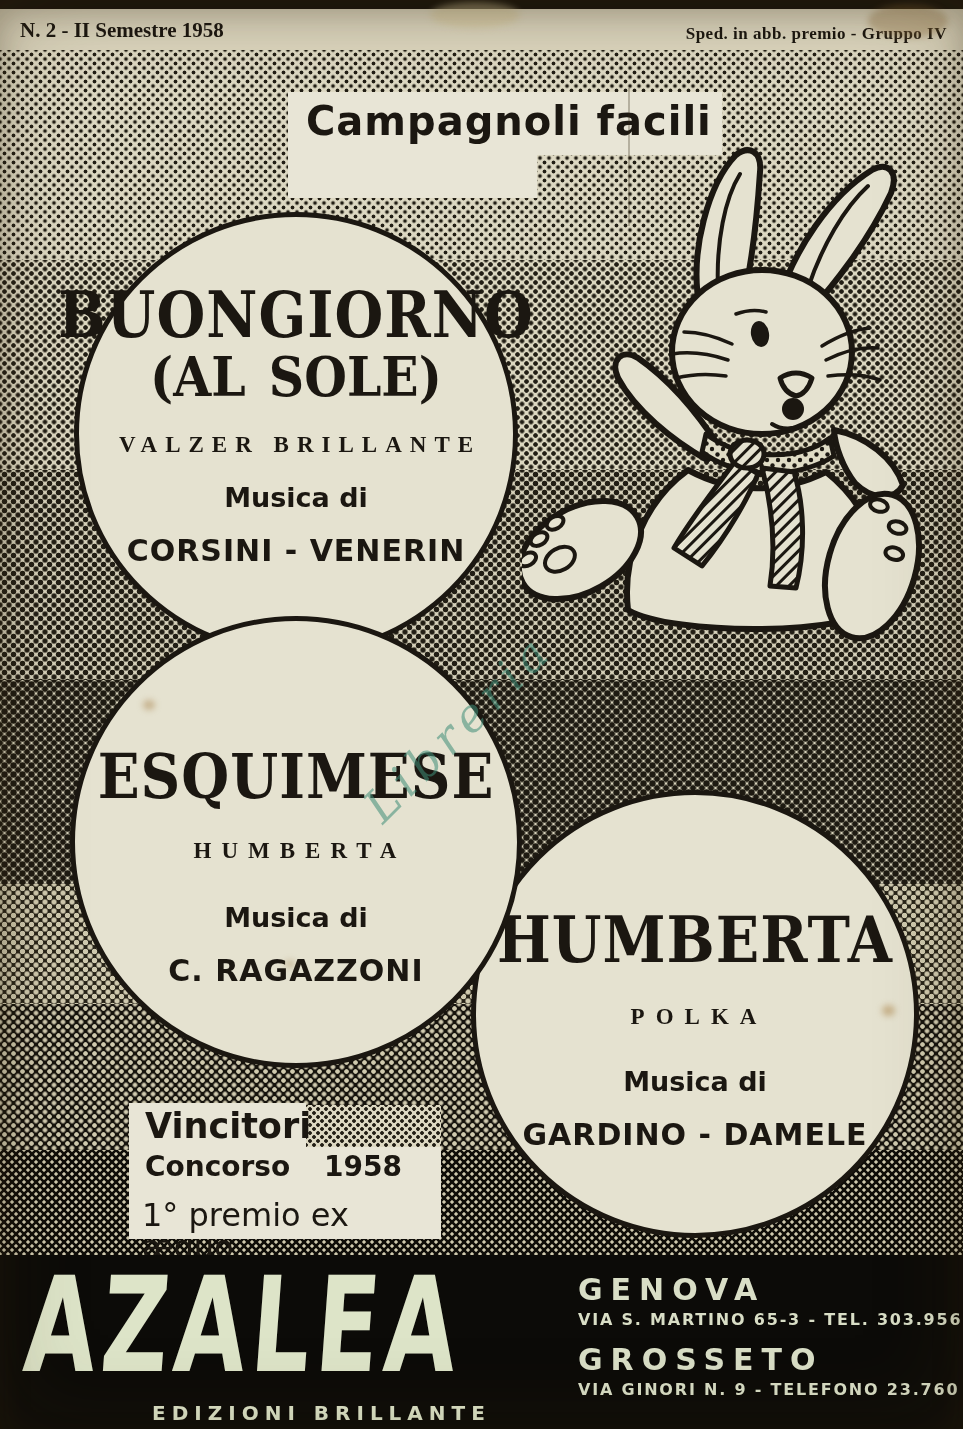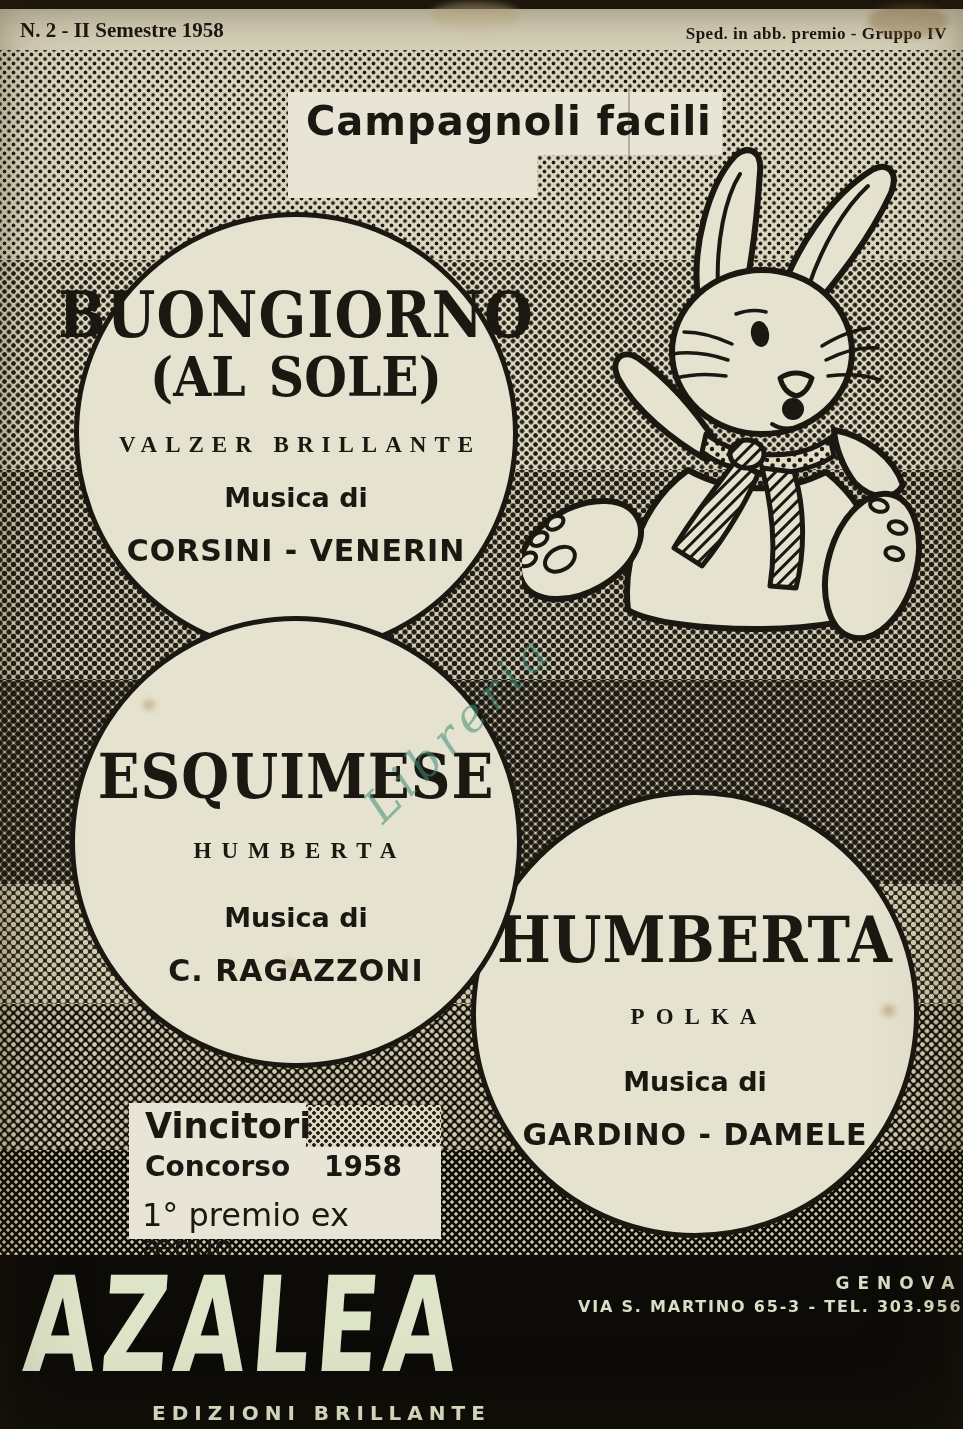--- a/index.html
+++ b/index.html
@@ -91,21 +91,21 @@
   
   .footer{position:absolute;left:0;top:1255px;width:100%;height:174px;background:var(--footer);z-index:6;}
   .logo{
     position:absolute;left:30px;top:4px;color:var(--logo);
     font-weight:bold;font-size:132px;line-height:1;letter-spacing:8px;
     transform:scaleX(.70) skewX(-6deg);transform-origin:0 0;white-space:nowrap;
   }
   .tagline{position:absolute;left:152px;top:146px;color:var(--logo);
     font-weight:bold;font-size:20px;letter-spacing:6px;}
   .offices{position:absolute;left:578px;top:20px;color:#d9dec6;}
-  .city{font-weight:bold;font-size:17px;letter-spacing:8px;line-height:1;text-align:right;}
+  .city{font-weight:bold;font-size:30px;letter-spacing:8px;line-height:1;}
   .addr{font-weight:bold;font-size:16px;letter-spacing:1.8px;margin-top:7px;line-height:1;}
   .office+.office{margin-top:17px;}
   
   .watermark{
     position:absolute;left:388px;top:780px;height:50px;z-index:12;pointer-events:none;
     transform:rotate(-45deg);transform-origin:0 100%;
     font-family:"DejaVu Serif","Liberation Serif",serif;font-style:italic;
     font-size:46px;letter-spacing:7px;color:var(--teal);opacity:.55;
   }
   
@@ -244,16 +244,20 @@
   <div class="stain stain5"></div>
 
   <div class="footer">
     <div class="logo">AZALEA</div>
     <div class="tagline">EDIZIONI BRILLANTE</div>
     <div class="offices">
       <div class="office">
         <div class="city">GENOVA</div>
         <div class="addr">VIA S. MARTINO 65-3 - TEL. 303.956</div>
       </div>
+      <div class="office">
+        <div class="city">GROSSETO</div>
+        <div class="addr">VIA GINORI N. 9 - TELEFONO 23.760</div>
+      </div>
     </div>
   </div>
 
 </div>
 
 </body></html>

